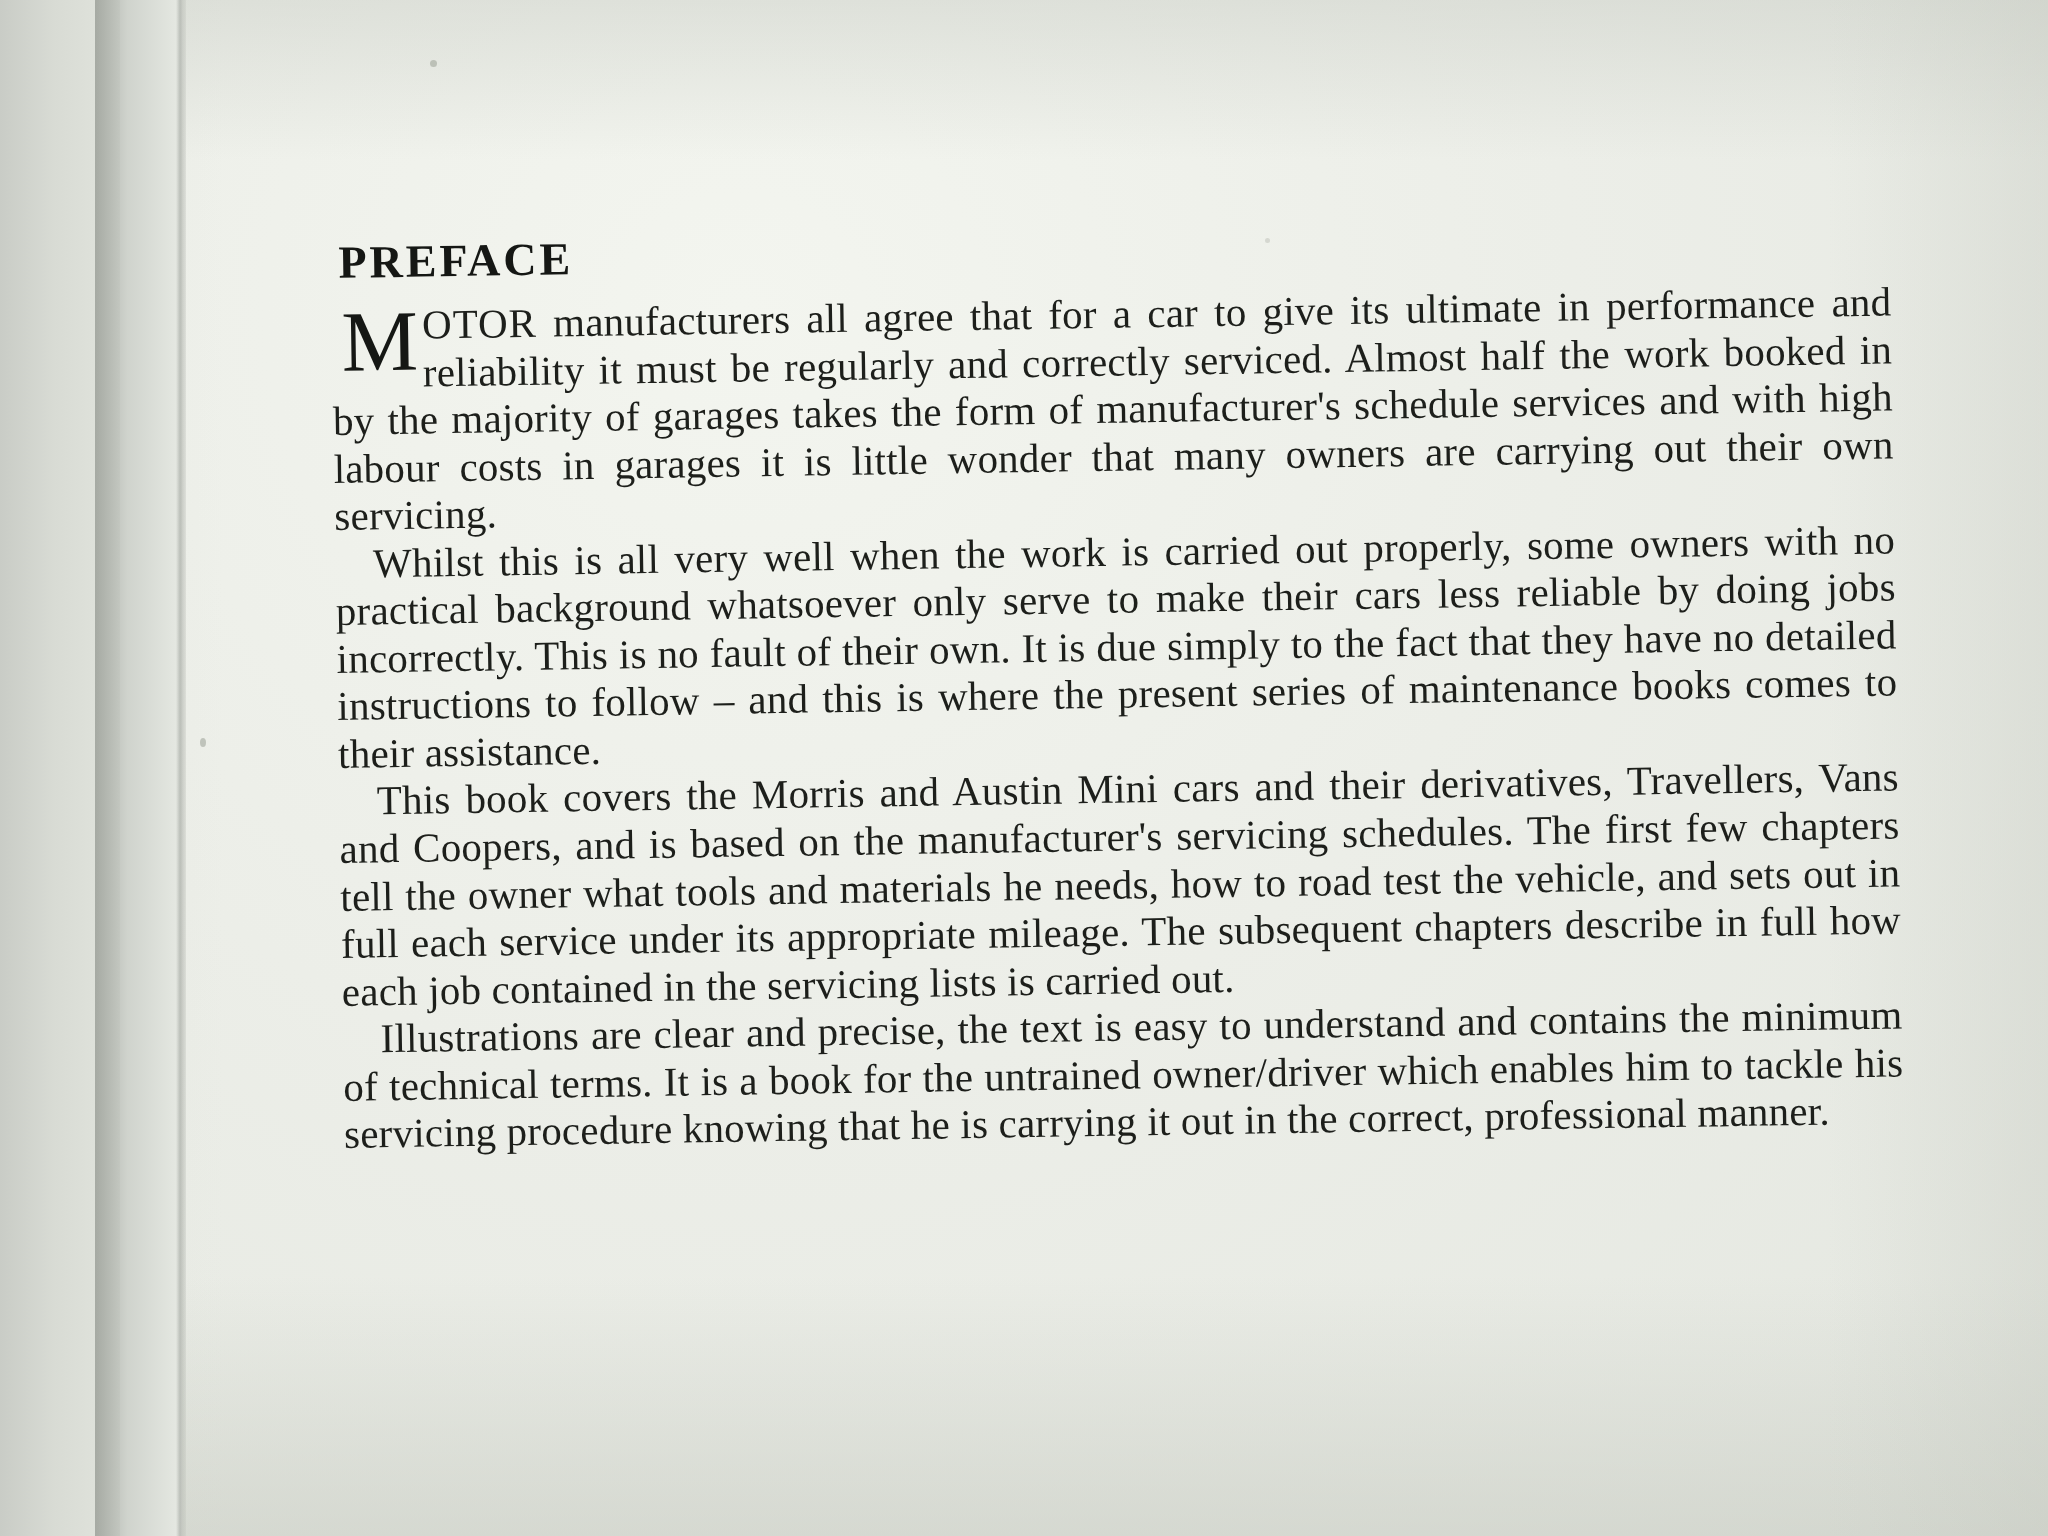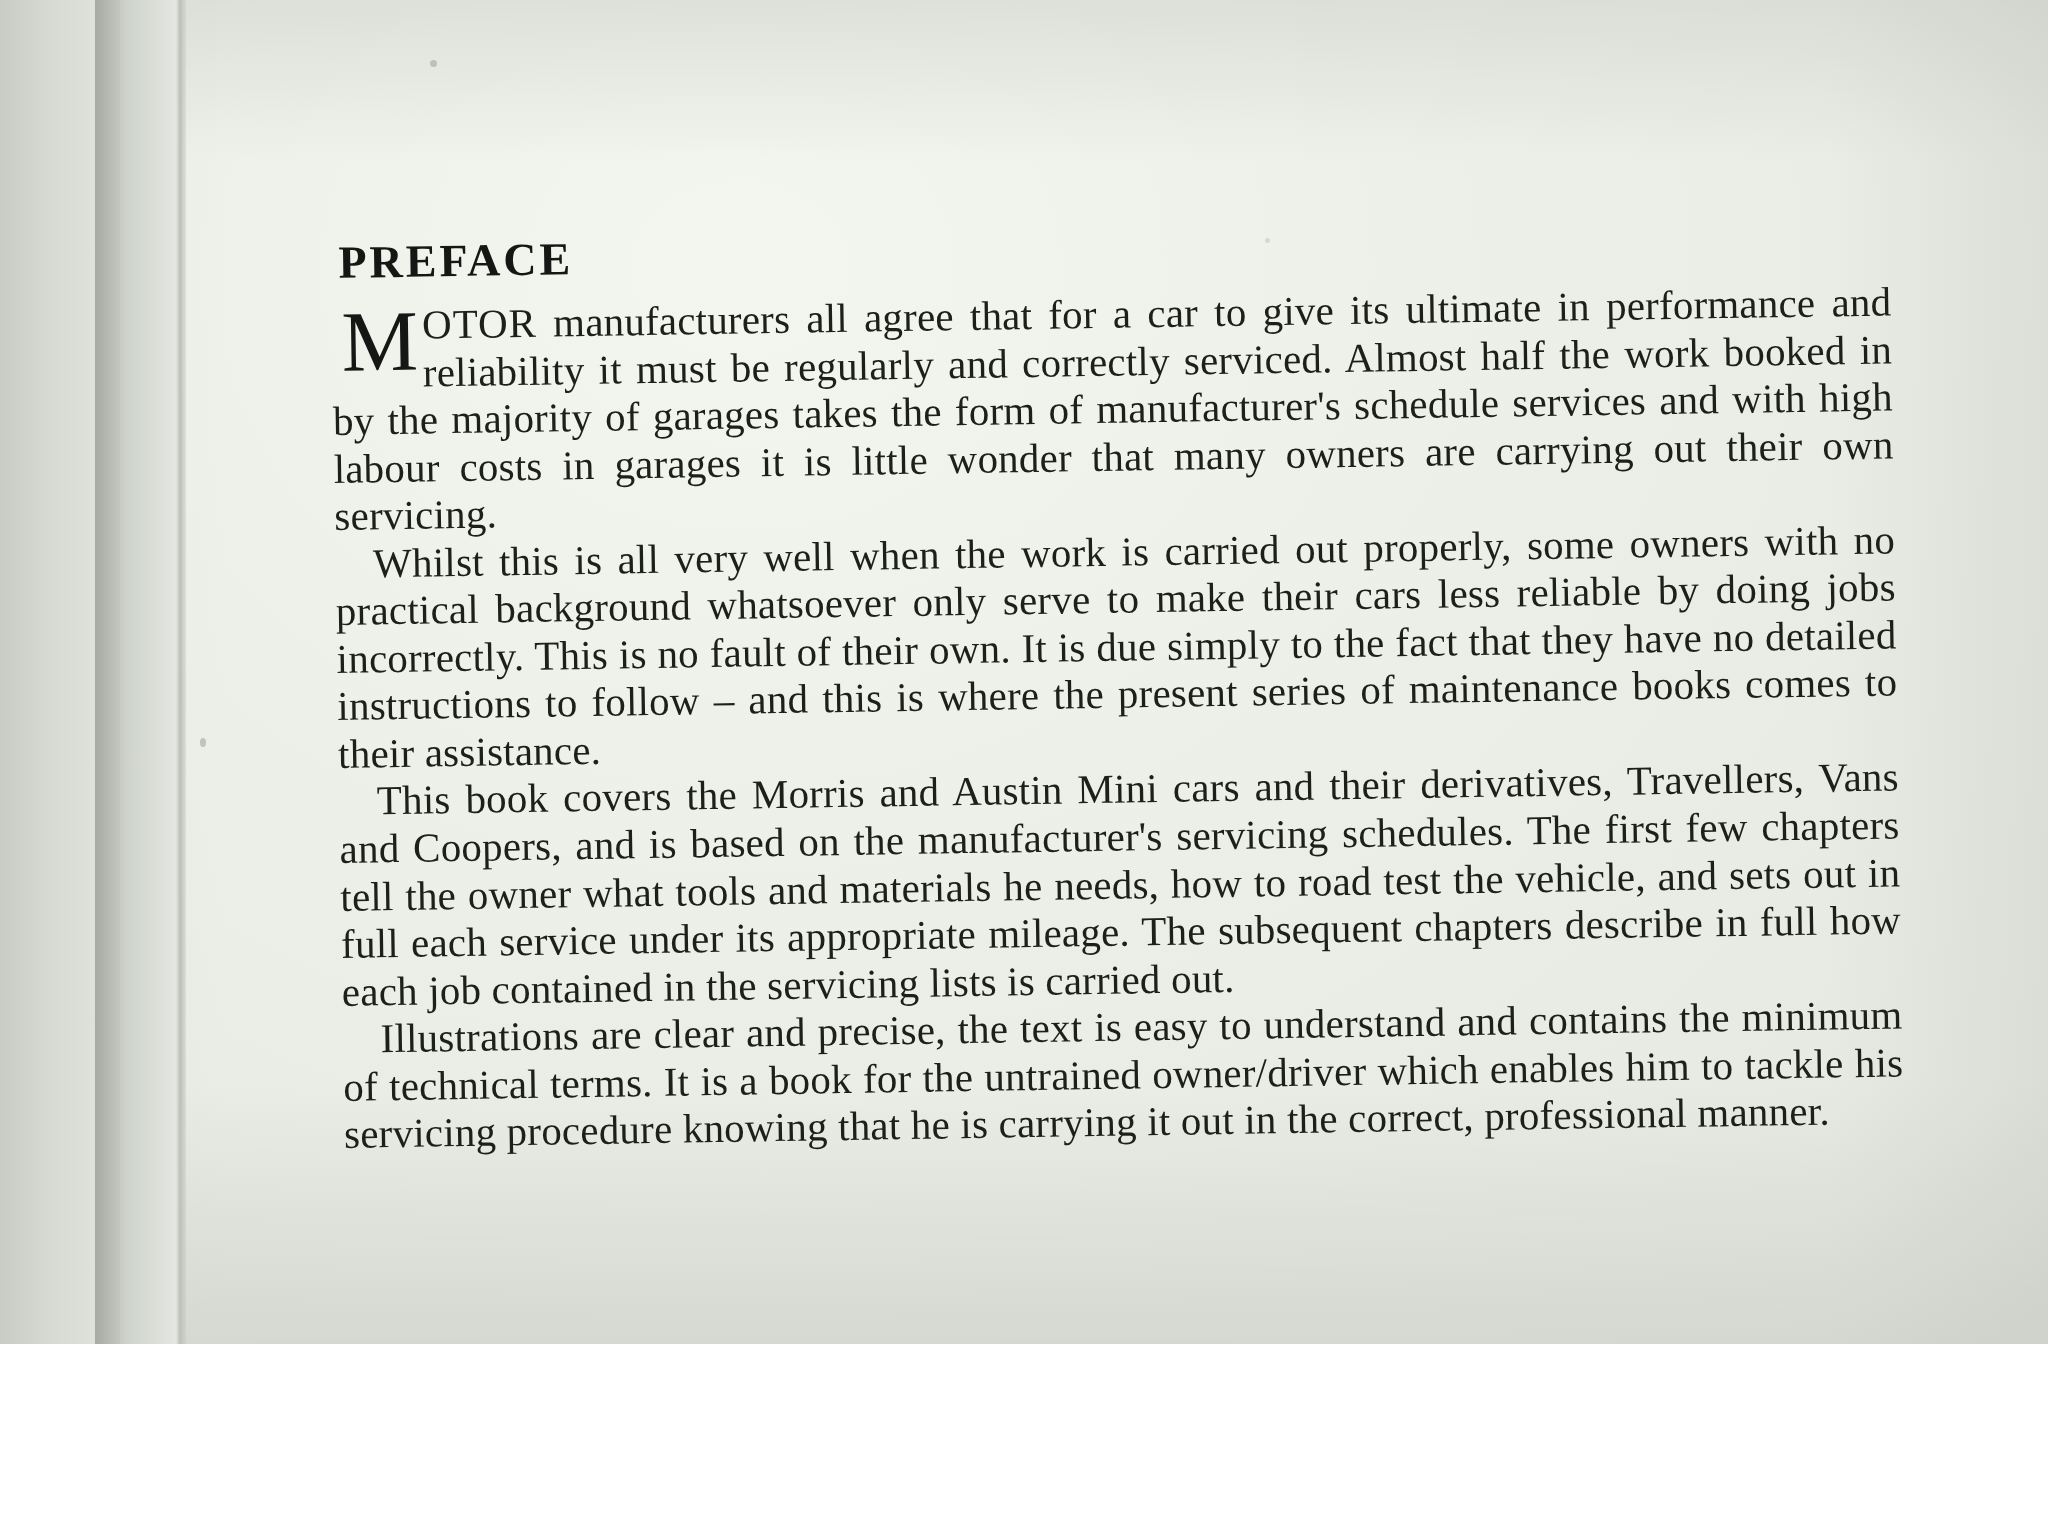--- a/index.html
+++ b/index.html
@@ -3,21 +3,21 @@
 <meta charset="utf-8">
 <style>
   html, body {
     margin: 0;
     padding: 0;
     background: #ffffff;
   }
   #page {
     position: relative;
     width: 2048px;
-    height: 1344px;
+    height: 1536px;
     overflow: hidden;
     background: #e9ece6;
     font-family: "Liberation Serif", serif;
   }
 
   
   .gutter-dark {
     position: absolute;
     left: 0; top: 0;
     width: 120px; height: 100%;

